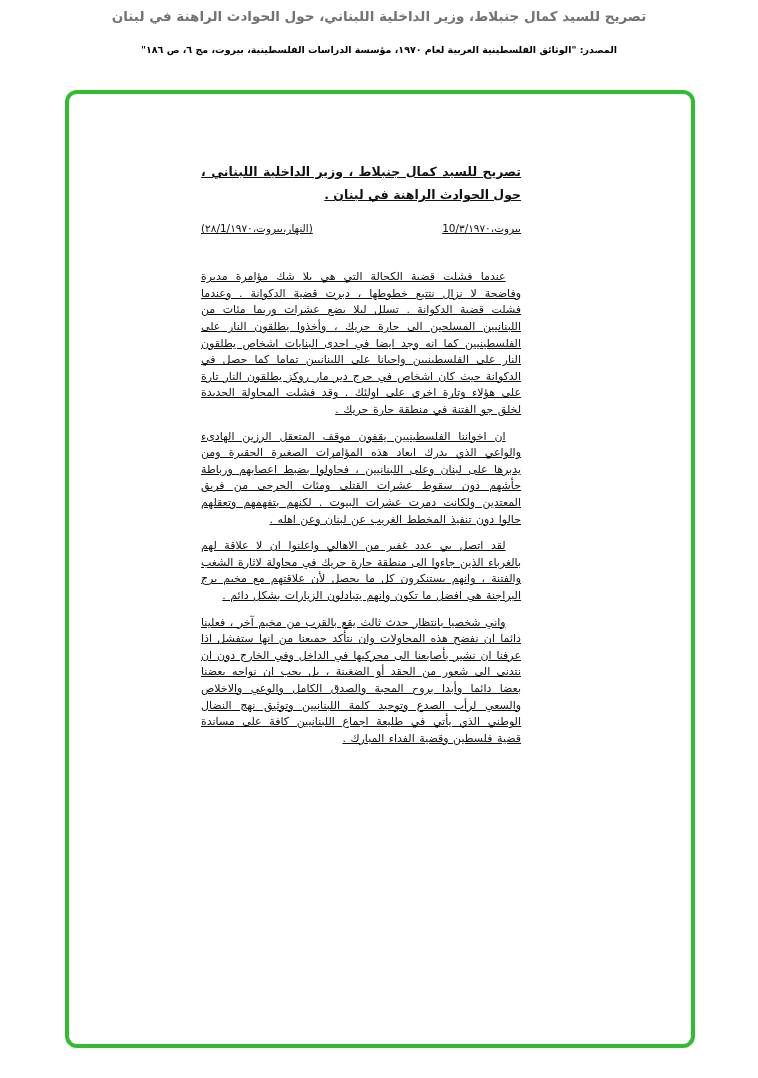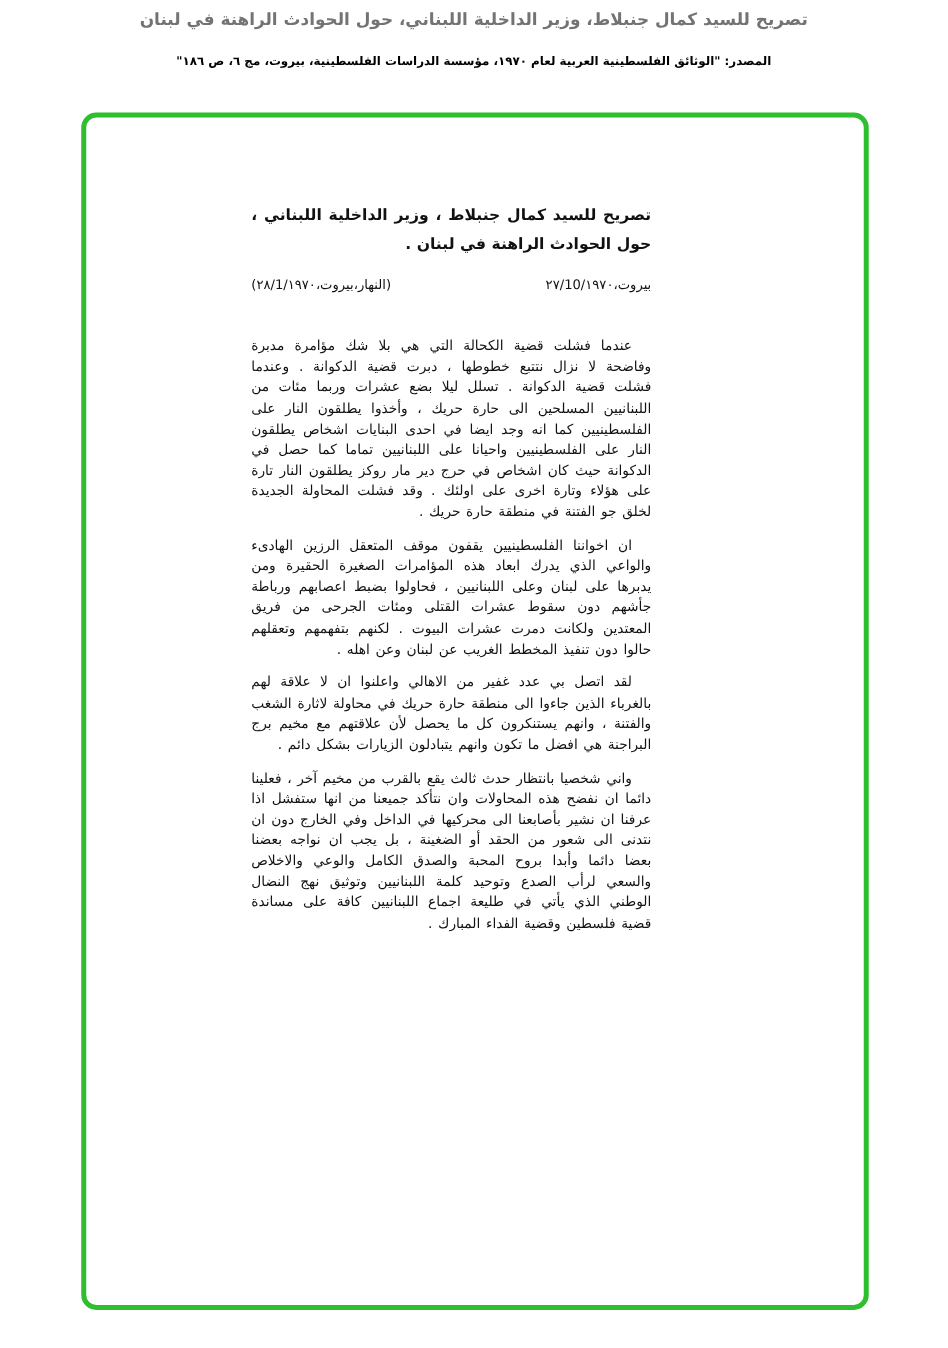--- a/index.html
+++ b/index.html
@@ -22,20 +22,21 @@
   .page-source {
     margin-top:20px;
     font-size:9.5px; font-weight:bold; color:#000;
   }
   .document-frame {
     position:absolute; left:65px; top:90px;
     width:630px; height:958px;
     border:4px solid #2fbe2f;
     border-radius:12px;
     background:#ffffff;
+    text-decoration:underline;
   }
   .document-content {
     margin:66px 170px 0 auto;
     width:320px;
     direction:rtl;
     text-align:right;
   }
   .document-title {
     font-size:12.5px; font-weight:bold; line-height:1.85;
     text-align:justify;
@@ -63,21 +64,21 @@
 <div class="page-header">
   <div class="page-title">تصريح للسيد كمال جنبلاط، وزير الداخلية اللبناني، حول الحوادث الراهنة في لبنان</div>
   <div class="page-source">المصدر: "الوثائق الفلسطينية العربية لعام ١٩٧٠، مؤسسة الدراسات الفلسطينية، بيروت، مج ٦، ص ١٨٦"</div>
 </div>
 
 <div class="document-frame">
   <div class="document-content">
     <div class="document-title">تصريح للسيد كمال جنبلاط ، وزير الداخلية اللبناني ، حول الحوادث الراهنة في لبنان .</div>
 
     <div class="date-row">
-      <span>بيروت،٢٧/10/١٩٧٠</span>
+      <span>بيروت،10/٣/١٩٧٠</span>
       <span>(النهار،بيروت،٢٨/1/١٩٧٠)</span>
     </div>
 
     <div class="body-text">
         <p class="body-paragraph">عندما فشلت قضية الكحالة التي هي بلا شك مؤامرة مدبرة وفاضحة لا نزال نتتبع خطوطها ، دبرت قضية الدكوانة . وعندما فشلت قضية الدكوانة . تسلل ليلا بضع عشرات وربما مئات من اللبنانيين المسلحين الى حارة حريك ، وأخذوا يطلقون النار على الفلسطينيين كما انه وجد ايضا في احدى البنايات اشخاص يطلقون النار على الفلسطينيين واحيانا على اللبنانيين تماما كما حصل في الدكوانة حيث كان اشخاص في حرج دير مار روكز يطلقون النار تارة على هؤلاء وتارة اخرى على اولئك . وقد فشلت المحاولة الجديدة لخلق جو الفتنة في منطقة حارة حريك .</p>
         <p class="body-paragraph">ان اخواننا الفلسطينيين يقفون موقف المتعقل الرزين الهادىء والواعي الذي يدرك ابعاد هذه المؤامرات الصغيرة الحقيرة ومن يدبرها على لبنان وعلى اللبنانيين ، فحاولوا بضبط اعصابهم ورباطة جأشهم دون سقوط عشرات القتلى ومئات الجرحى من فريق المعتدين ولكانت دمرت عشرات البيوت . لكنهم بتفهمهم وتعقلهم حالوا دون تنفيذ المخطط الغريب عن لبنان وعن اهله .</p>
         <p class="body-paragraph">لقد اتصل بي عدد غفير من الاهالي واعلنوا ان لا علاقة لهم بالغرباء الذين جاءوا الى منطقة حارة حريك في محاولة لاثارة الشغب والفتنة ، وانهم يستنكرون كل ما يحصل لأن علاقتهم مع مخيم برج البراجنة هي افضل ما تكون وانهم يتبادلون الزيارات بشكل دائم .</p>
         <p class="body-paragraph">واني شخصيا بانتظار حدث ثالث يقع بالقرب من مخيم آخر ، فعلينا دائما ان نفضح هذه المحاولات وان نتأكد جميعنا من انها ستفشل اذا عرفنا ان نشير بأصابعنا الى محركيها في الداخل وفي الخارج دون ان نتدنى الى شعور من الحقد أو الضغينة ، بل يجب ان نواجه بعضنا بعضا دائما وأبدا بروح المحبة والصدق الكامل والوعي والاخلاص والسعي لرأب الصدع وتوحيد كلمة اللبنانيين وتوثيق نهج النضال الوطني الذي يأتي في طليعة اجماع اللبنانيين كافة على مساندة قضية فلسطين وقضية الفداء المبارك .</p>
       </div>
   </div>

